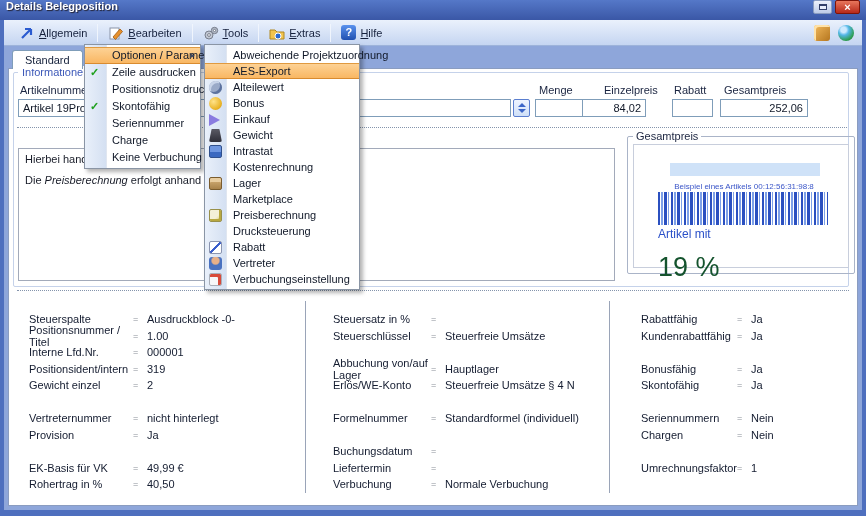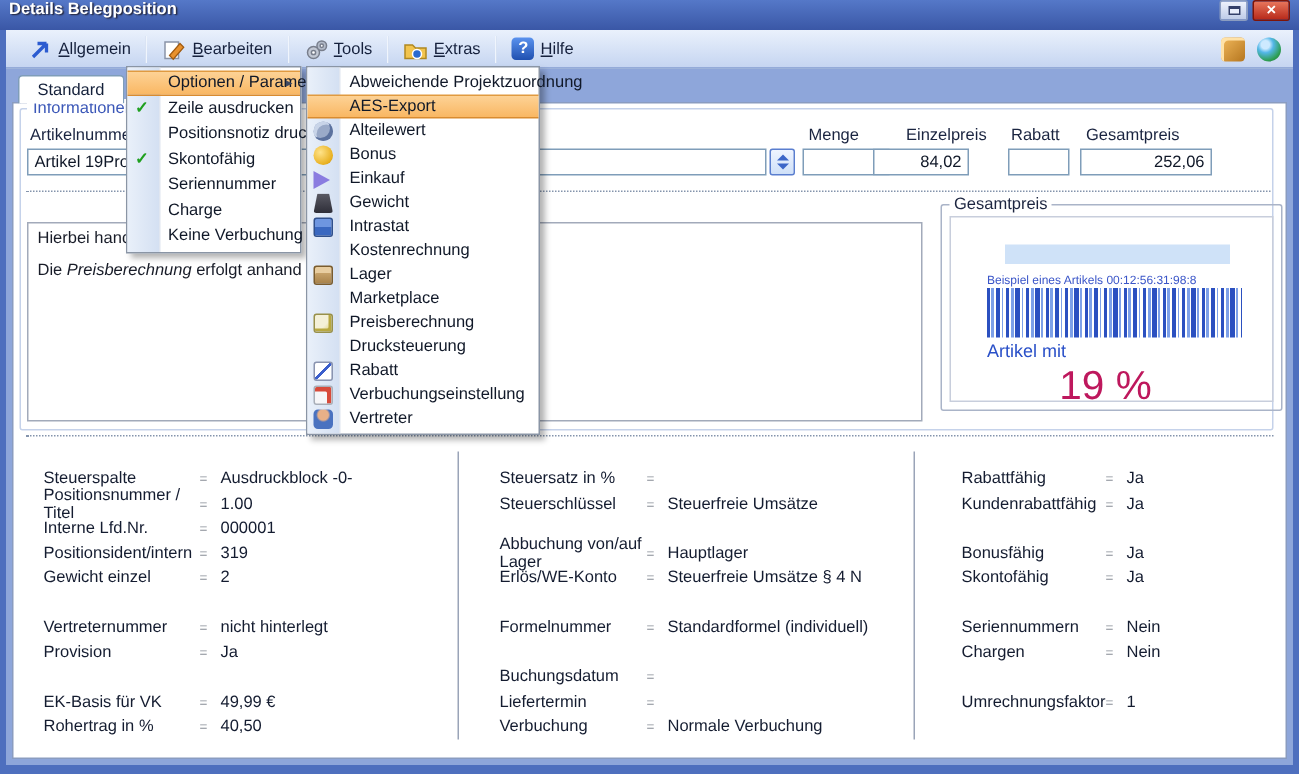--- a/index.html
+++ b/index.html
@@ -46,25 +46,25 @@
   .memo { position:absolute; left:4px; top:75px; width:597px; height:133px; border:1px solid #a2aaba; background:#fff; font-size:11px; color:#181c28; padding:4px 6px; }
   .memo p { margin:0 0 9px 0; }
   .it { font-style:italic; }
 
   
   .fs-bild { position:absolute; left:613px; top:63px; width:228px; height:138px; border:1px solid #aab4c8; border-radius:2px; }
   .fs-bild > .legend { position:absolute; top:-7px; left:5px; background:#fff; color:#1c2540; font-size:11px; padding:0 3px; }
   .bild-inner { position:absolute; left:5px; top:7px; right:5px; bottom:5px; border:1px solid #c8cedc; }
   .bild-col { position:absolute; left:24px; top:18px; width:172px; }
   .bild-bar { width:150px; height:13px; background:#cfe2f8; margin-left:12px; }
-  .bild-cap { font-size:8px; color:#3a55c8; margin-top:6px; white-space:nowrap; }
+  .bild-cap { font-size:8px; color:#3a55c8; margin-top:6px; white-space:nowrap;text-align:center; }
   .barcode { margin-top:1px; width:170px; height:33px;
     background:repeating-linear-gradient(90deg,#2b50c0 0 2px,#fff 2px 3px,#7da0e8 3px 5px,#fff 5px 6px,#2b50c0 6px 9px,#fff 9px 10px,#7da0e8 10px 11px,#fff 11px 13px); }
   .bild-l1 { font-size:12px; color:#2a50c8; margin-top:2px; }
-  .bild-l2 { font-size:27px; color:#be185d; text-align:center; padding-right:14px; margin-top:1px; }
+  .bild-l2 { font-size:27px; color:#14532d; text-align:left; padding-right:14px; margin-top:11px; }
 
   
   .col { position:absolute; top:242px; font-size:11px; color:#141c30; }
   .row { display:flex; height:16.5px; align-items:center; }
   .row .lbl { flex:none; }
   .row .eq { flex:none; color:#8a8f98; font-size:9px; text-align:left; }
   .c1 { left:20px; width:268px; } .c1 .lbl{width:104px;} .c1 .eq{width:14px;}
   .c2 { left:324px; width:268px; } .c2 .lbl{width:98px;} .c2 .eq{width:14px;}
   .c3 { left:632px; width:206px; } .c3 .lbl{width:96px;} .c3 .eq{width:14px;}
   .vsep { position:absolute; top:232px; height:192px; width:1px; background:#9aa4b8; }
@@ -495,23 +495,23 @@
         
         <span>Drucksteuerung</span>
       </div>
 
       <div class="mi">
         <span class="sm-icon rabatt-icon"></span>
         <span>Rabatt</span>
       </div>
 
       <div class="mi">
+        <span class="sm-icon vertreter-icon"></span>
+        <span>Vertreter</span>
+      </div>
+
+      <div class="mi">
         <span class="sm-icon verbuchungseinstellung-icon"></span>
         <span>Verbuchungseinstellung</span>
       </div>
-
-      <div class="mi">
-        <span class="sm-icon vertreter-icon"></span>
-        <span>Vertreter</span>
-      </div>
     </div>
 
 </div>
 
 </body></html>

